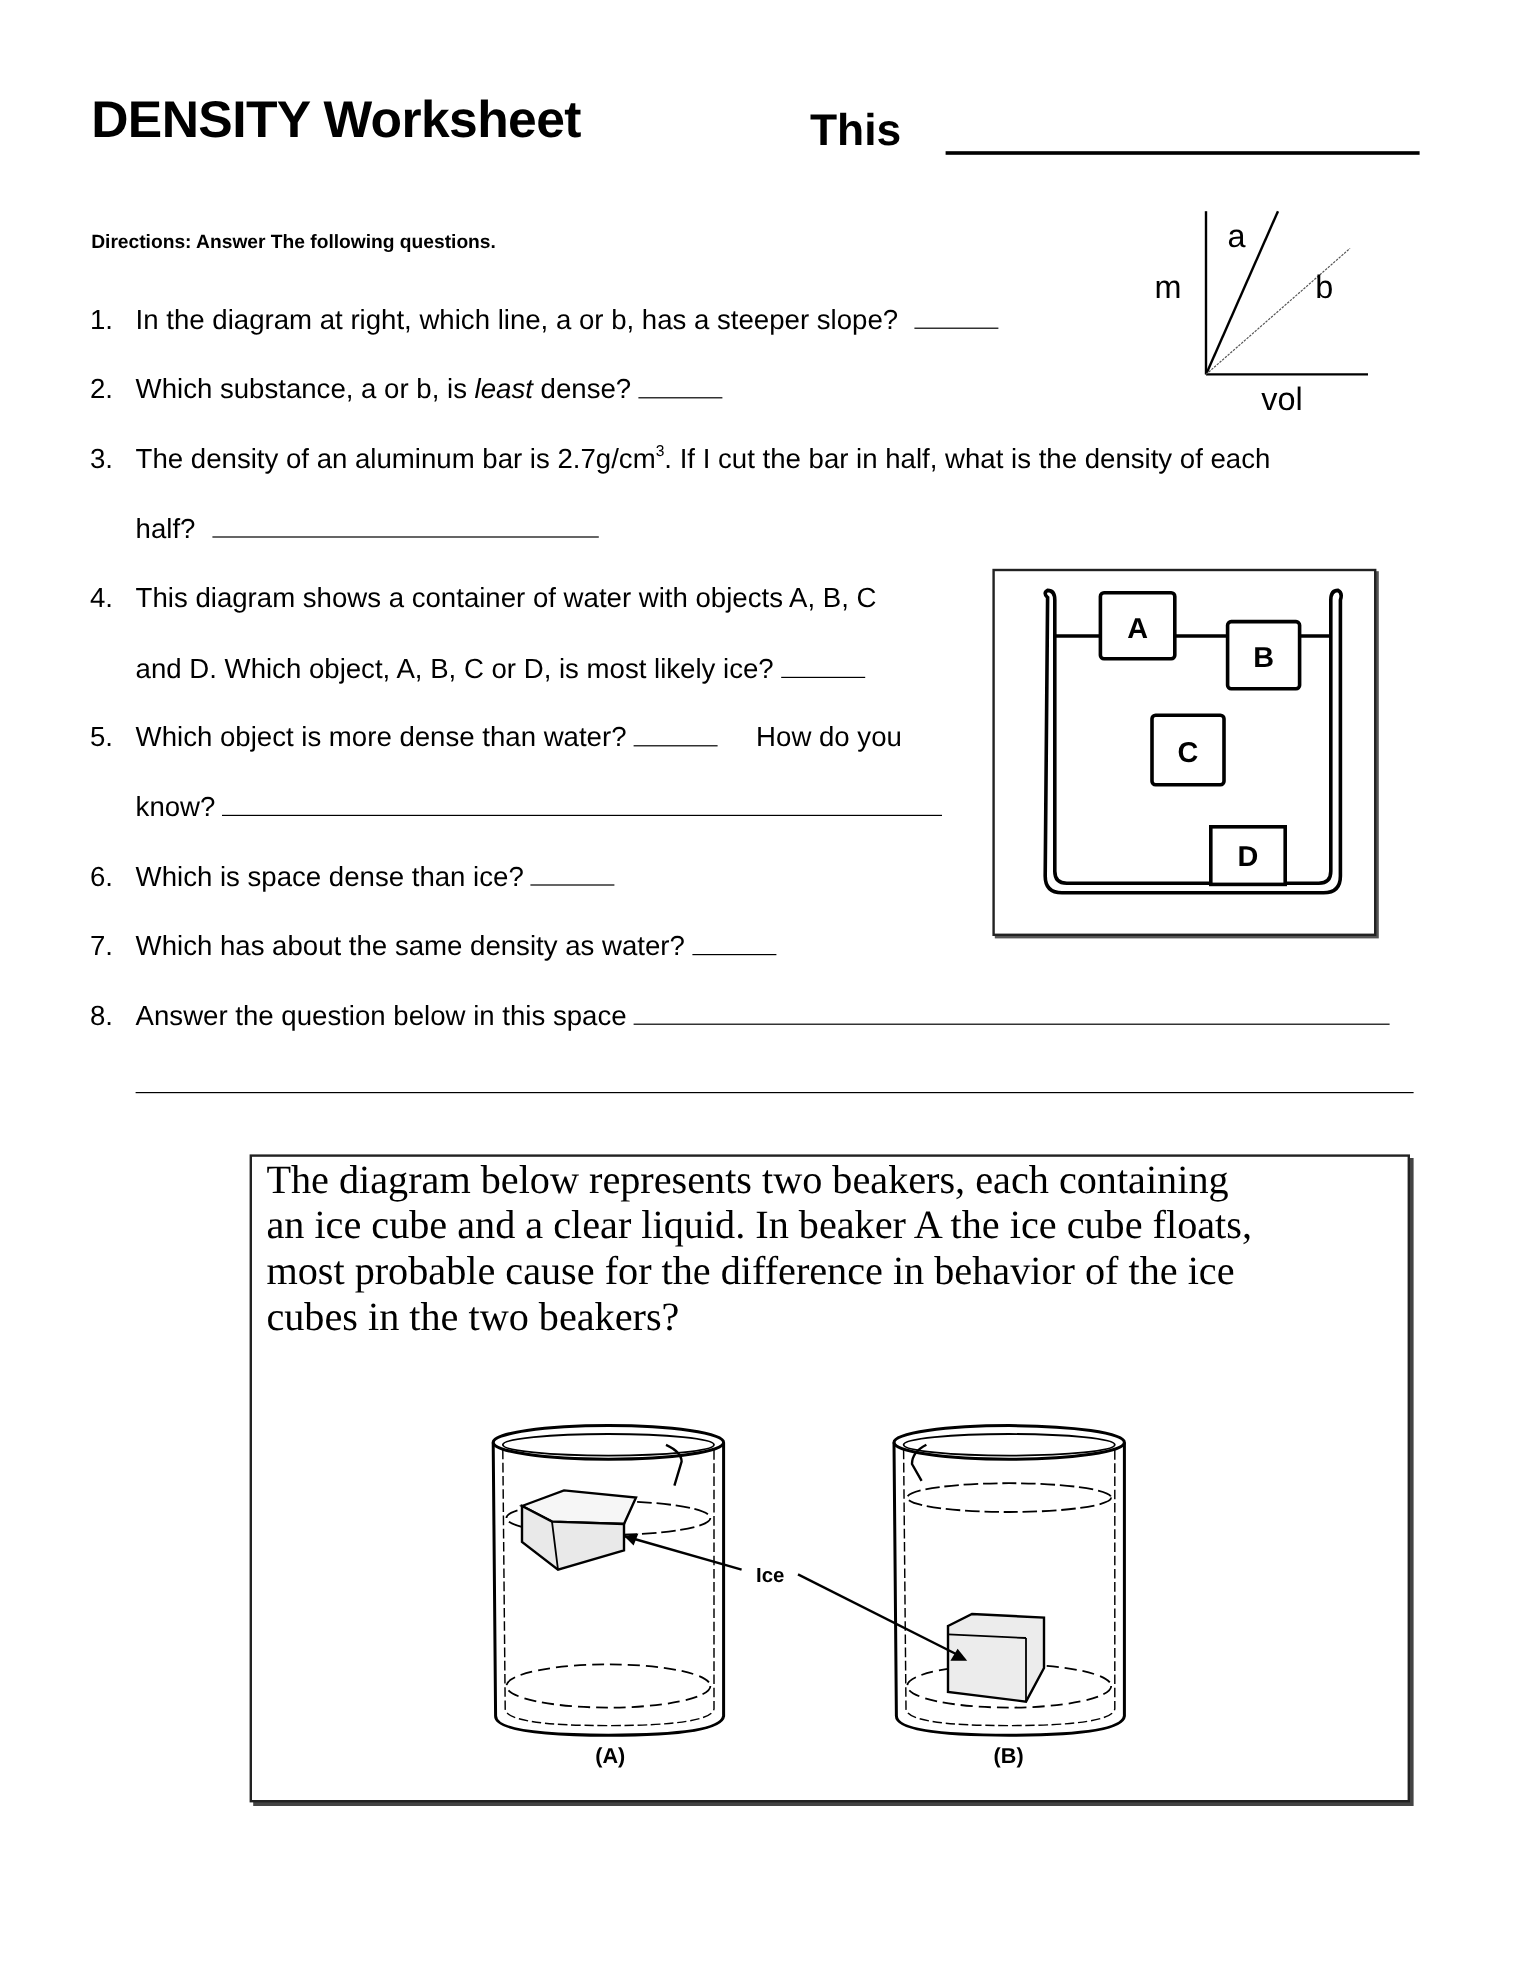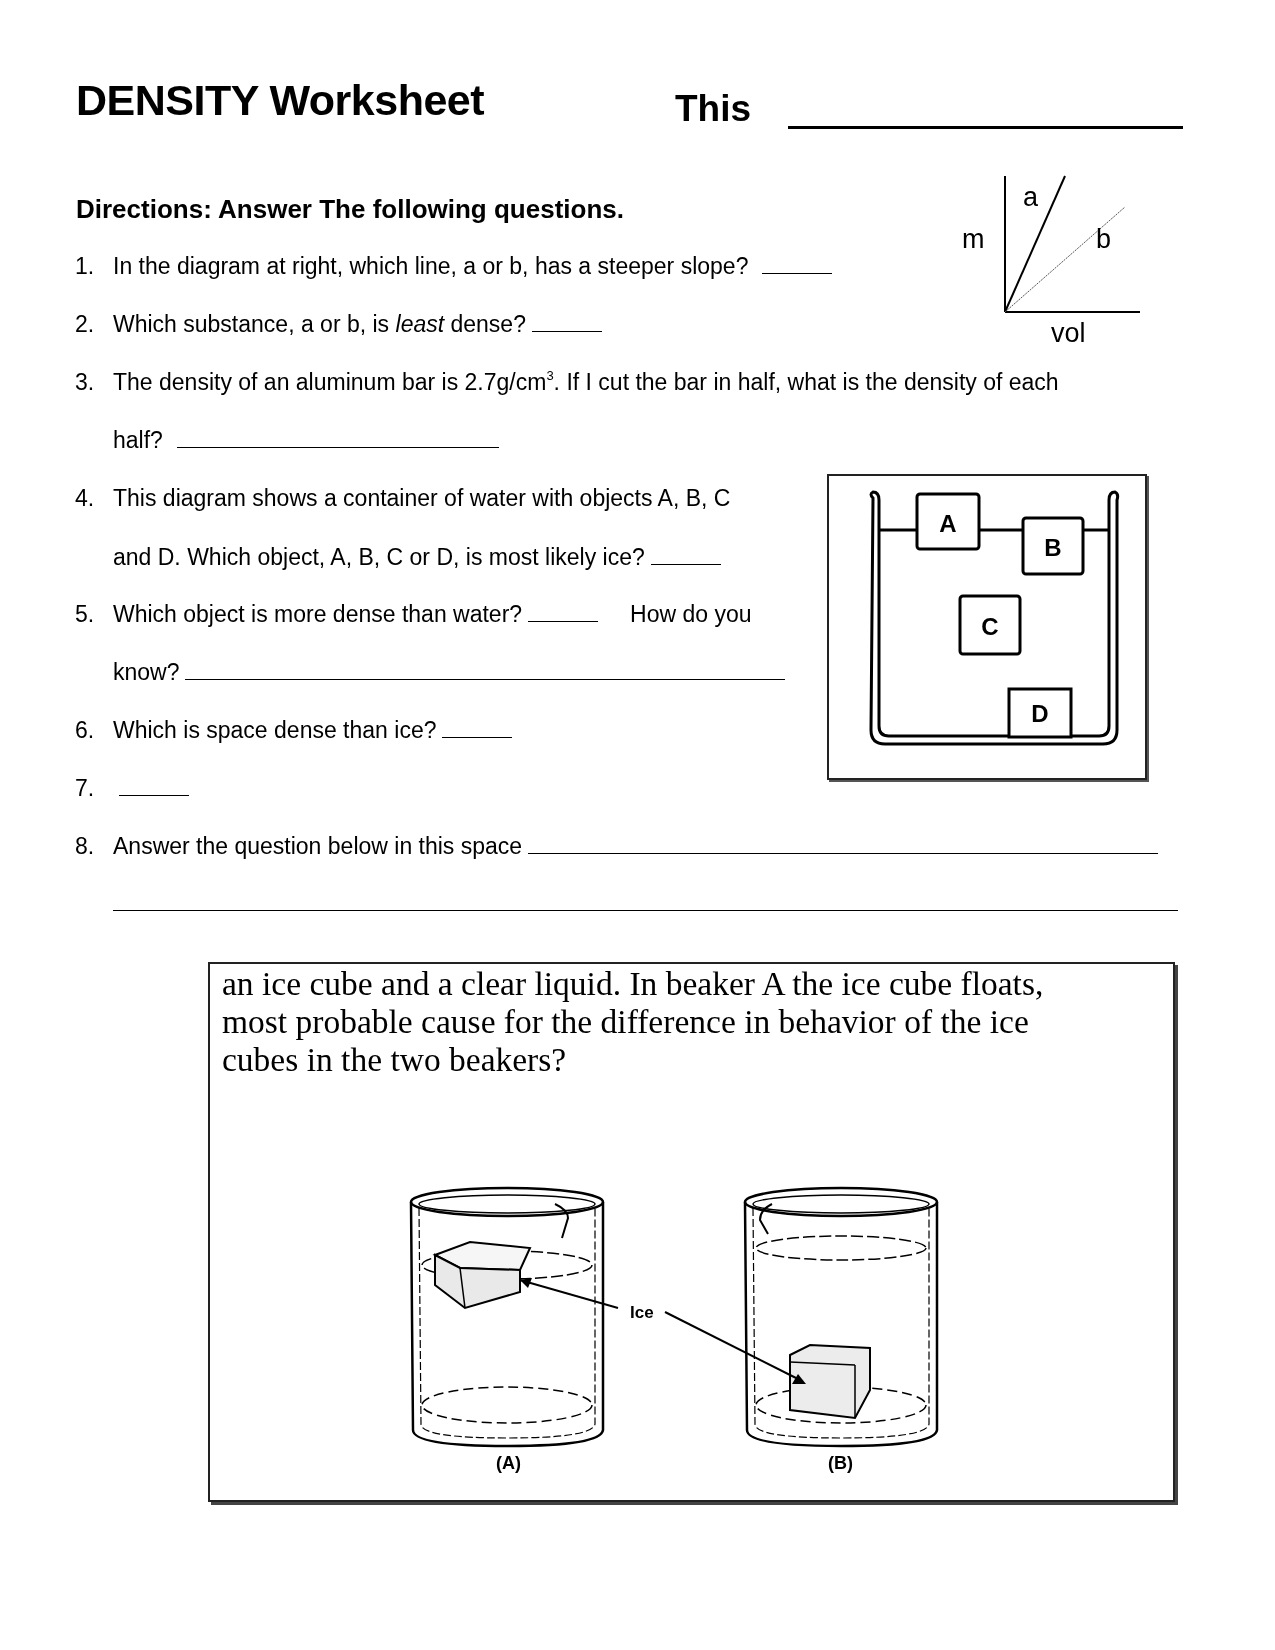--- a/index.html
+++ b/index.html
@@ -2,21 +2,21 @@
 <html><head>
 <meta charset="utf-8">
 <style>
   html, body { margin: 0; padding: 0; background: #ffffff; }
   body { width: 1275px; height: 1650px; position: relative; overflow: hidden;
          font-family: "Liberation Sans", sans-serif; color: #000; }
   .abs { position: absolute; }
   .title { left: 76px; top: 76px; font-size: 43px; font-weight: bold; letter-spacing: -0.5px; white-space: nowrap; }
   .name-label { left: 675px; top: 88px; font-size: 37px; font-weight: bold; white-space: nowrap; }
   .name-line { left: 788px; top: 126px; width: 395px; border-bottom: 3px solid #000; }
-  .directions { left: 76px; top: 194px; font-size: 26px; font-weight: bold; white-space: nowrap; }
+  .directions { left: 76px; top: 194px; font-size: 16px; font-weight: bold; white-space: nowrap; }
   .q { font-size: 23px; white-space: nowrap; line-height: 28px; }
   .qnum { left: 75px; }
   .qtxt { left: 113px; }
   .blank { display: inline-block; border-bottom: 1.5px solid #000; height: 20px; vertical-align: baseline; margin-left: 6px; }
   sup { font-size: 13px; vertical-align: 10px; line-height: 0; }
   em { font-style: italic; }
   .line-full { border-bottom: 1.5px solid #000; }
   .graph { left: 960px; top: 170px; }
   .graph text { font-family: "Liberation Sans", sans-serif; font-size: 27px; }
   .tank-frame { left: 827px; top: 474px; width: 316px; height: 302px; border: 2px solid #222; box-shadow: 2px 2px 0 #555; }
@@ -79,21 +79,21 @@
   <span>know?</span><span class="blank" style="width:600px"></span>
 </div>
 
 <div class="abs q qnum" style="top:716px">6.</div>
 <div class="abs q qtxt" style="top:716px">
   <span>Which is space dense than ice?</span><span class="blank" style="width:70px"></span>
 </div>
 
 <div class="abs q qnum" style="top:774px">7.</div>
 <div class="abs q qtxt" style="top:774px">
-  <span class="blank" style="width:70px"></span>
+  <span>Which has about the same density as water?</span><span class="blank" style="width:70px"></span>
 </div>
 
 <div class="abs q qnum" style="top:832px">8.</div>
 <div class="abs q qtxt" style="top:832px">
   <span>Answer the question below in this space</span><span class="blank" style="width:630px"></span>
 </div>
 <div class="abs line-full" style="left:113px; top:910px; width:1065px;"></div>
 
 <div class="abs tank-frame"></div>
 <svg class="abs tank-svg" width="320" height="305" viewBox="0 0 320 305">
@@ -120,20 +120,21 @@
   </g>
 
   <g>
     <rect x="182" y="215" width="62" height="48" fill="#fff" stroke="#000" stroke-width="3"></rect>
     <text x="213" y="248" text-anchor="middle" font-family="Liberation Sans, sans-serif" font-weight="bold" font-size="24">D</text>
   </g>
 </svg>
 
 <div class="abs bigbox"></div>
 <div class="abs bigbox-text">
+  <div>The diagram below represents two beakers, each containing</div>
   <div>an ice cube and a clear liquid. In beaker A the ice cube floats,</div>
   <div>most probable cause for the difference in behavior of the ice</div>
   <div>cubes in the two beakers?</div>
 </div>
 
 <svg class="abs beakers" width="560" height="300" viewBox="0 0 560 300">
 
   <g>
     <ellipse cx="107" cy="22" rx="96" ry="14" fill="none" stroke="#000" stroke-width="2.5"></ellipse>
     <ellipse cx="107" cy="24" rx="88" ry="9" fill="none" stroke="#000" stroke-width="1.5"></ellipse>

